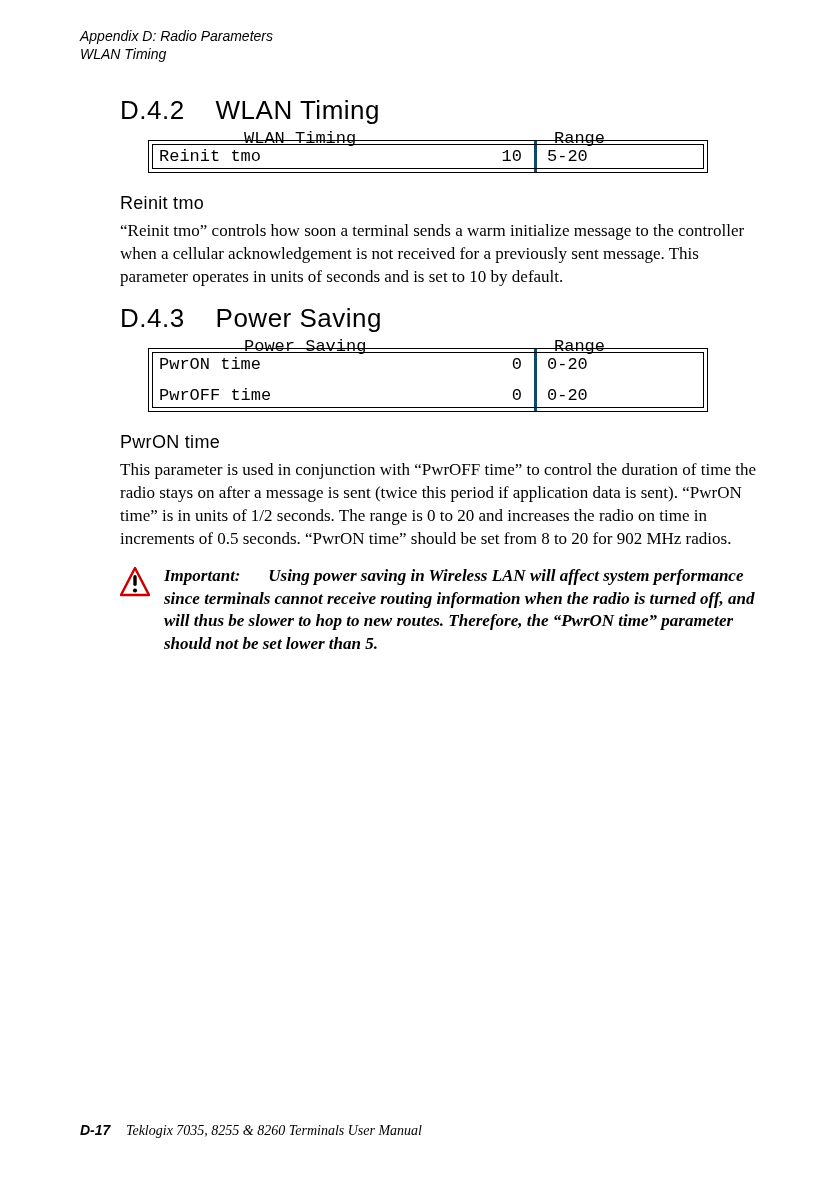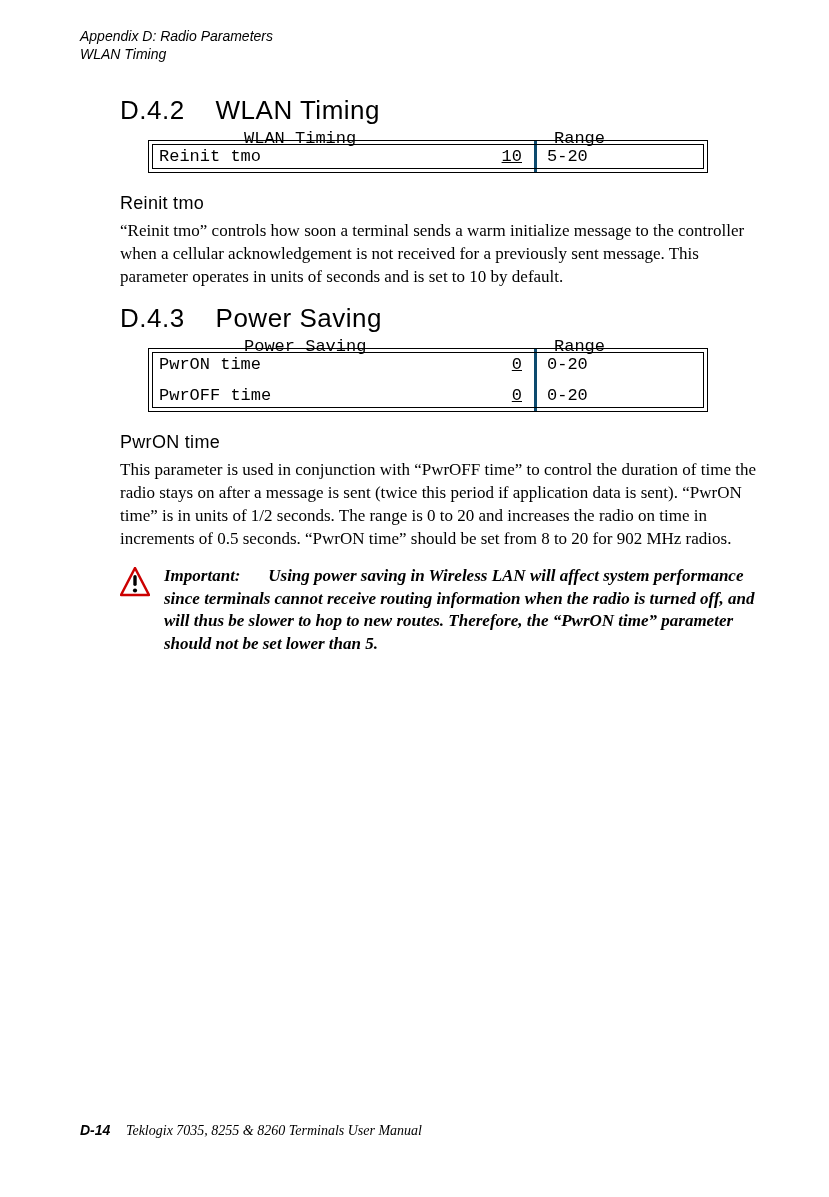--- a/index.html
+++ b/index.html
@@ -70,21 +70,21 @@
   .pbox table {
     width: 100%;
     border-collapse: collapse;
     font-family: "Courier New", Courier, monospace;
     font-size: 17px;
   }
   .pbox td {
     padding: 6px 10px;
     vertical-align: top;
   }
-  .pbox td.val  { text-align: right; padding-right: 12px; width: 60px; text-decoration: underline; }
+  .pbox td.val  { text-align: right; padding-right: 12px; width: 60px; }
   .pbox td.rng  { border-left: 3px solid #0c4a6e; width: 150px; }
   .pbox td.name { }
   .legend {
     position: relative;
     height: 0;
   }
   .legend span {
     position: absolute;
     top: -11px;
     background: #fff;
@@ -220,18 +220,18 @@
       </div>
       <div class="text">
         <span class="label">Important:</span>
         <span class="msg">Using power saving in Wireless LAN will affect system performance since terminals cannot receive routing information when the radio is turned off, and will thus be slower to hop to new routes. Therefore, the “PwrON time” parameter should not be set lower than 5.</span>
       </div>
     </div>
 
   </div>
 
   <div class="footer">
-    <span class="pn">D-14</span>
+    <span class="pn">D-17</span>
     &nbsp;&nbsp;
     <span class="title">Teklogix 7035, 8255 &amp; 8260 Terminals User Manual</span>
   </div>
 
 </div>
 
 </body></html>

